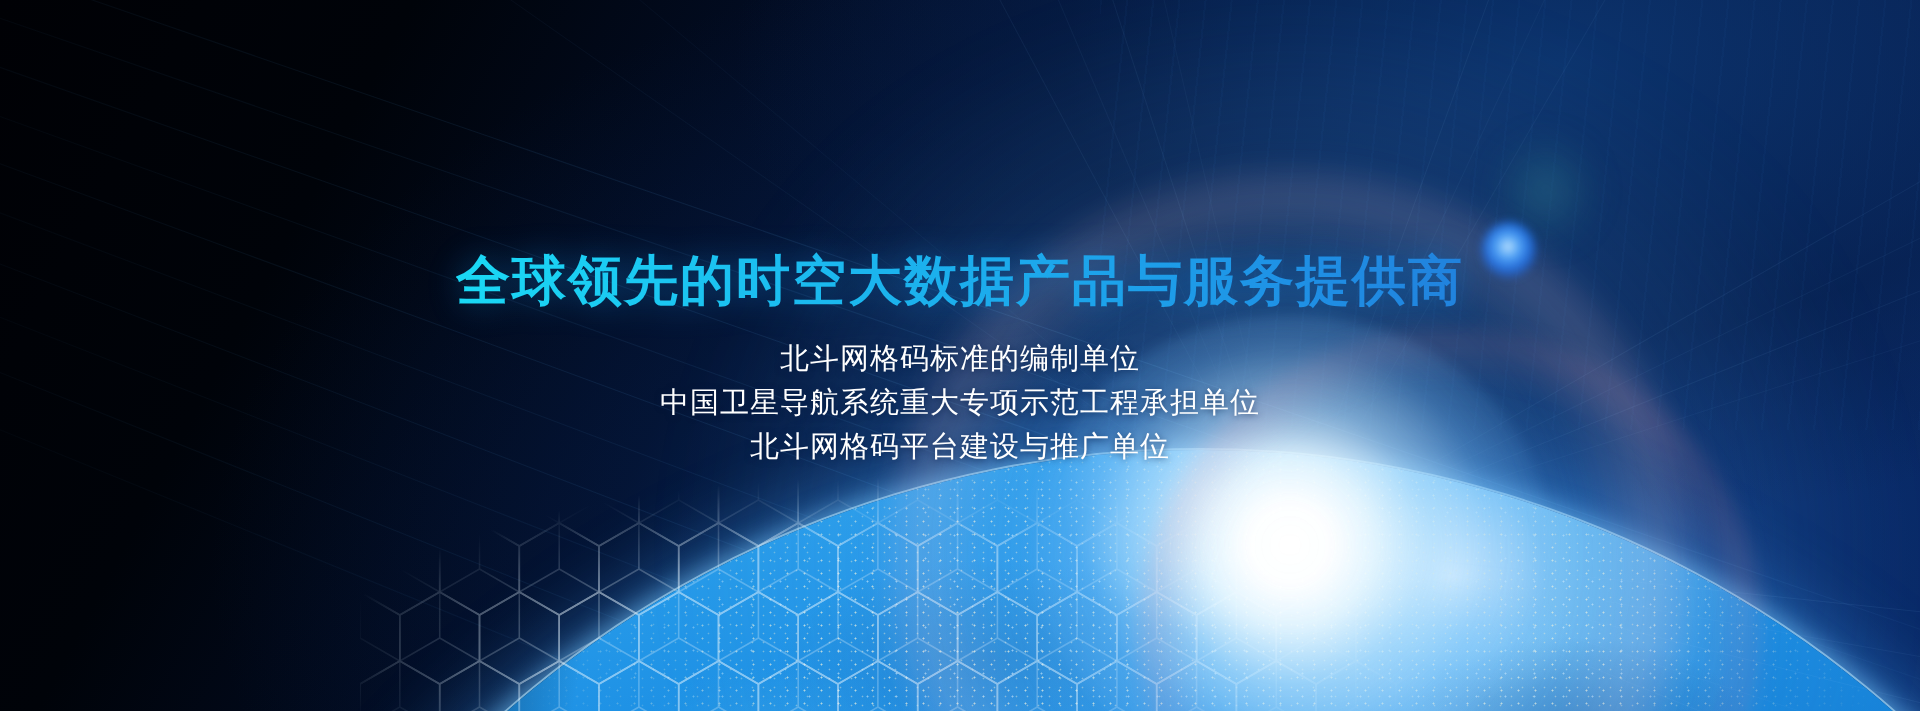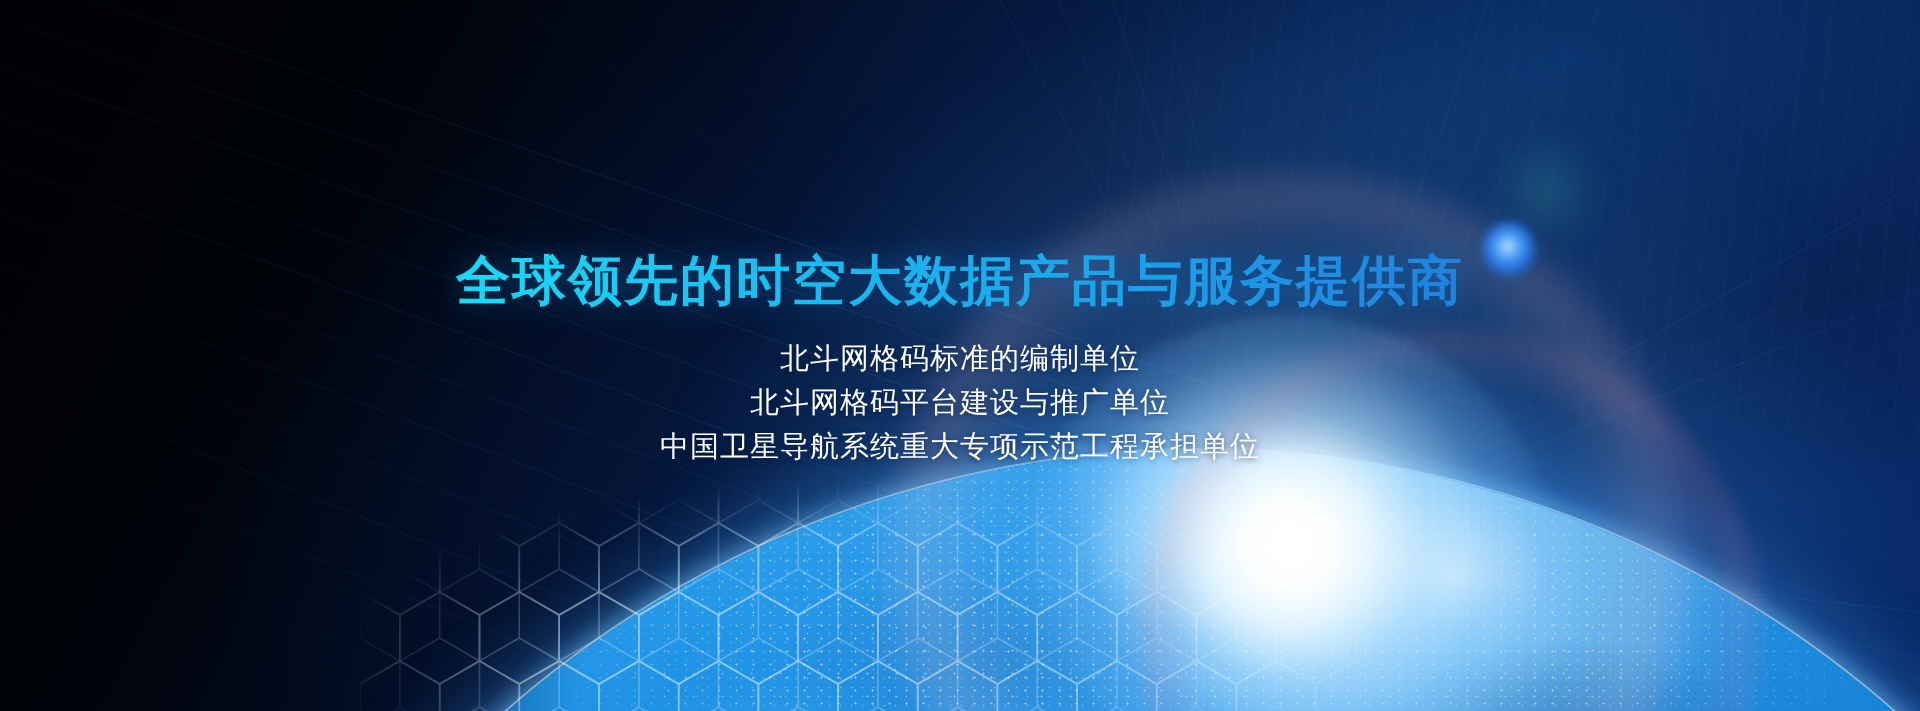--- a/index.html
+++ b/index.html
@@ -456,18 +456,18 @@
   </div>
 
   <div class="flare-blob" style="left:1498px; top:138px; width:96px; height:104px;"></div>
   <div class="flare-orb" style="left:1482px; top:222px; width:54px; height:56px;"></div>
   <div class="flare-ring" style="left:1140px; top:330px; width:620px; height:600px;"></div>
 
   <div class="content">
     <h1 class="headline">全球领先的时空大数据产品与服务提供商</h1>
     <div class="subtitles">
       <div class="subtitle">北斗网格码标准的编制单位</div>
+      <div class="subtitle">中国卫星导航系统重大专项示范工程承担单位</div>
       <div class="subtitle">北斗网格码平台建设与推广单位</div>
-      <div class="subtitle">中国卫星导航系统重大专项示范工程承担单位</div>
     </div>
   </div>
 
 </div>
 
 </body></html>

